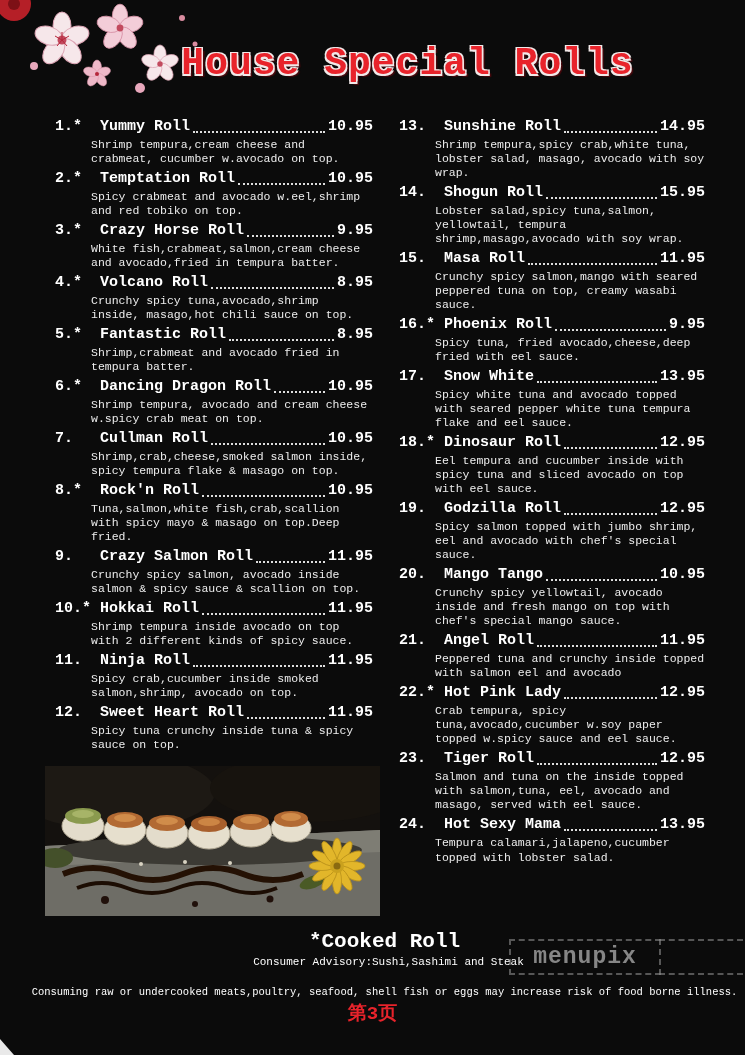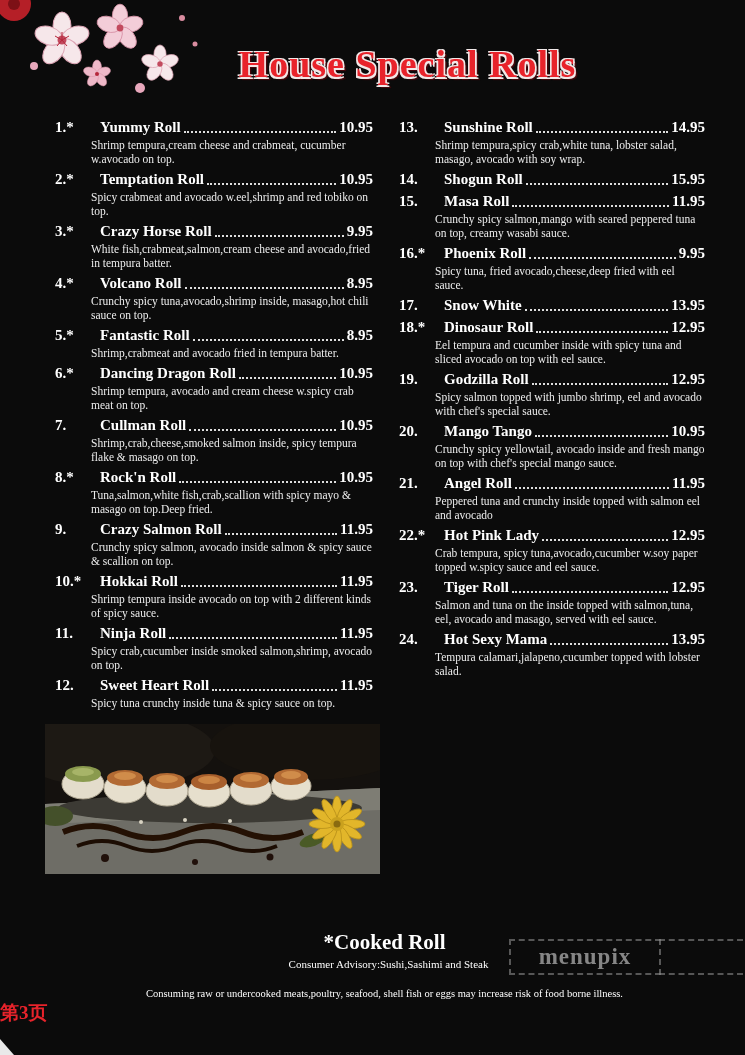--- a/index.html
+++ b/index.html
@@ -2,21 +2,21 @@
 <html><head>
 <meta charset="utf-8">
 <style>
   * { box-sizing: border-box; margin: 0; padding: 0; }
   html, body { background: #000; }
   .page {
     position: relative;
     width: 745px; height: 1055px;
     background: #0b0b0b;
     overflow: hidden;
-    font-family: Liberation Serif, serif;
+    font-family: Liberation Mono, monospace;
     color: #fff;
   }
   .blossoms { position: absolute; top: 0; left: 0; }
   .title {
     position: absolute; top: 42px; left: 75px; right: 5px;
     text-align: center;
     font-size: 38px; font-weight: 800; letter-spacing: 1px;
     color: #e8232b;
     text-shadow:
       -1.5px -1.5px 0 #f2e9e9, 1.5px -1.5px 0 #f2e9e9,
@@ -37,21 +37,21 @@
   .leader{ flex: 1 1 auto; margin: 0 3px 3px 3px; border-bottom: 2.5px dotted #ddd; min-width: 10px; }
   .price { flex: 0 0 auto; }
   .desc  { margin-left: 36px; margin-top: 2px; font-size: 11.5px; line-height: 1.22; color: #ededed; }
   .photo { margin: 14px 0 0 -10px; display: block; }
   .footer { position: absolute; left: 12px; top: 930px; width: 745px; text-align: center; }
   .cooked { font-size: 21px; font-weight: bold; }
   .adv1 { font-size: 11px; margin-top: 3px; padding-left: 8px; }
   .adv2 { font-size: 10.5px; margin-top: 18px; }
   .pagenum {
     position: absolute; left: 0; top: 1000px; width: 745px;
-    text-align: left; color: #e8232b; font-size: 19px; font-weight: bold;
+    text-align: center; color: #e8232b; font-size: 19px; font-weight: bold;
   }
   .watermark {
     position: absolute; left: 509px; top: 939px; width: 152px; height: 36px;
     border: 2px dashed rgba(150,150,150,.55);
     display: flex; align-items: center; justify-content: center;
     color: rgba(165,165,165,.8); font-size: 23px; letter-spacing: 1px; font-weight: bold;
   }
   .watermark::before, .watermark::after {
     content: ""; position: absolute; left: 100%; width: 84px;
     border-top: 2px dashed rgba(150,150,150,.55);
@@ -326,20 +326,21 @@
     <div class="desc">Shrimp tempura,spicy crab,white tuna, lobster salad, masago, avocado with soy wrap.</div>
   </div>
 
   <div class="menu-item">
     <div class="item-head">
       <span class="num">14.</span>
       <span class="name">Shogun Roll</span>
       <span class="leader"></span>
       <span class="price">15.95</span>
     </div>
+    <div class="desc">Lobster salad,spicy tuna,salmon, yellowtail, tempura shrimp,masago,avocado with soy wrap.</div>
   </div>
 
   <div class="menu-item">
     <div class="item-head">
       <span class="num">15.</span>
       <span class="name">Masa Roll</span>
       <span class="leader"></span>
       <span class="price">11.95</span>
     </div>
     <div class="desc">Crunchy spicy salmon,mango with seared peppered tuna on top, creamy wasabi sauce.</div>
@@ -355,20 +356,21 @@
     <div class="desc">Spicy tuna, fried avocado,cheese,deep fried with eel sauce.</div>
   </div>
 
   <div class="menu-item">
     <div class="item-head">
       <span class="num">17.</span>
       <span class="name">Snow White</span>
       <span class="leader"></span>
       <span class="price">13.95</span>
     </div>
+    <div class="desc">Spicy white tuna and avocado topped with seared pepper white tuna tempura flake and eel sauce.</div>
   </div>
 
   <div class="menu-item">
     <div class="item-head">
       <span class="num">18.*</span>
       <span class="name">Dinosaur Roll</span>
       <span class="leader"></span>
       <span class="price">12.95</span>
     </div>
     <div class="desc">Eel tempura and cucumber inside with spicy tuna and sliced avocado on top with eel sauce.</div>

